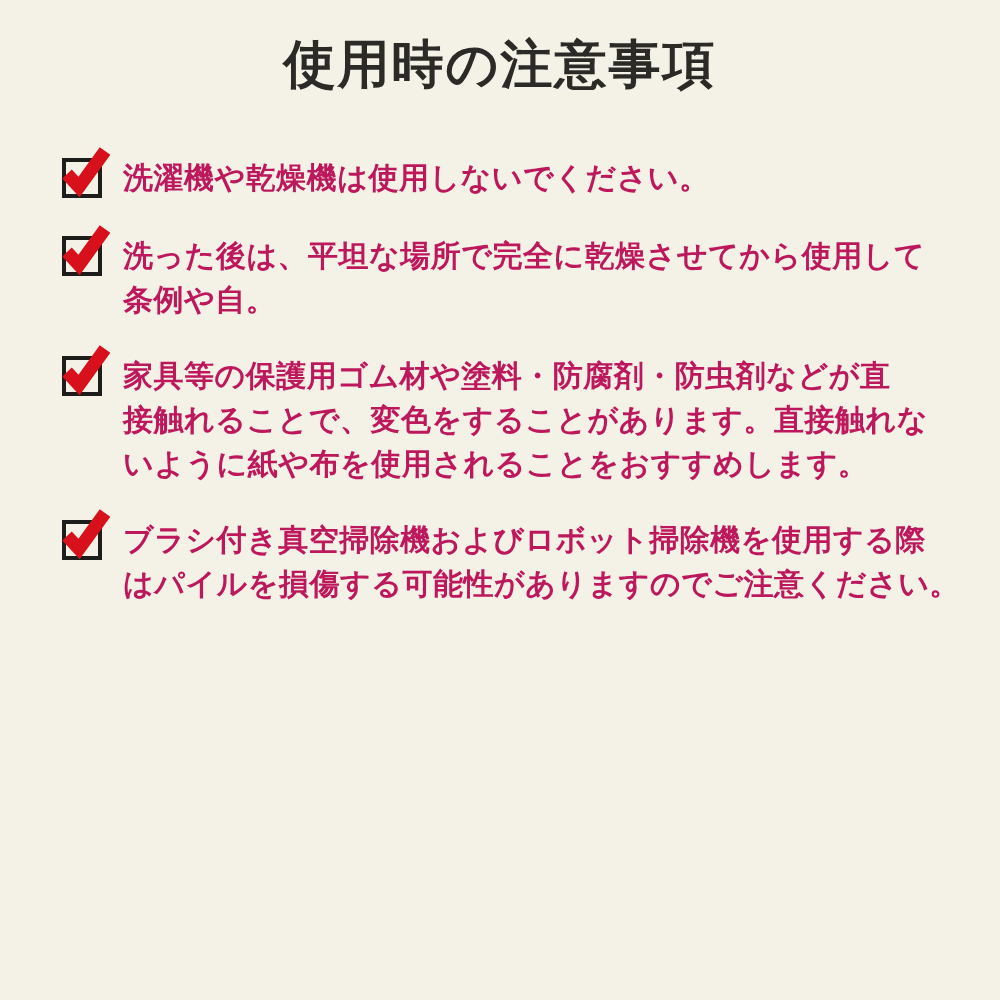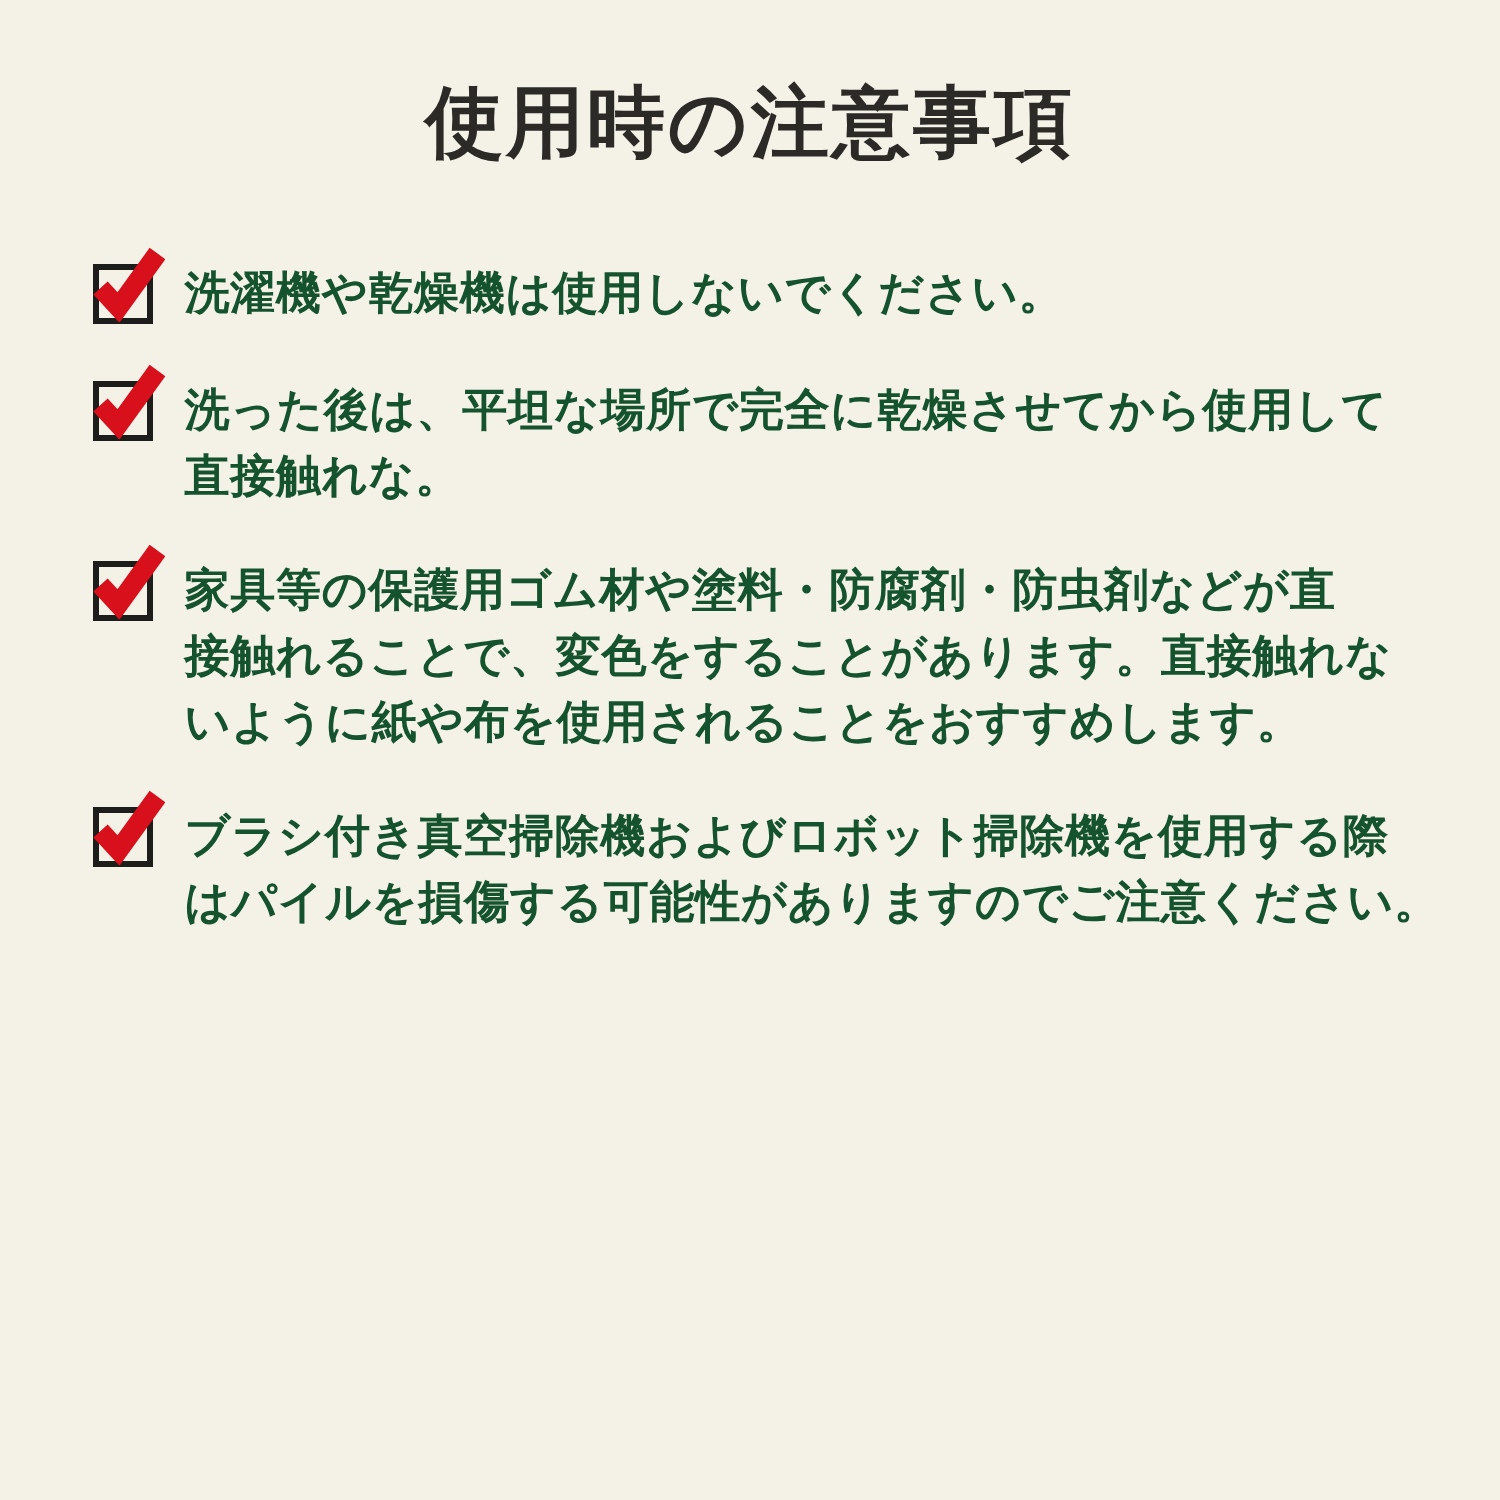--- a/index.html
+++ b/index.html
@@ -13,21 +13,21 @@
     overflow: hidden;
     font-family: "Liberation Sans", sans-serif;
   }
   .page {
     width: 1000px;
     height: 1000px;
     box-sizing: border-box;
   }
   .title {
     margin: 0;
-    padding-top: 52px;
+    padding-top: 34px;
     text-align: center;
     font-size: 52px;
     line-height: 60px;
     font-weight: 900;
     letter-spacing: 2px;
     color: #2b2a27;
   }
   .items {
     margin: 62px 40px 0 62px;
   }
@@ -54,21 +54,21 @@
     left: -2px;
     top: -13px;
     width: 50px;
     height: 52px;
   }
   .item-text {
     font-size: 30px;
     line-height: 44px;
     font-weight: 700;
     letter-spacing: 0.5px;
-    color: #14532d;
+    color: #be185d;
     white-space: pre;
     margin: 0;
   }
 </style>
 </head>
 <body>
 
 <div class="page">
 
   <h1 class="title">使用時の注意事項</h1>
@@ -86,21 +86,21 @@
     </div>
 
     <div class="item">
       <div class="checkbox-col">
         <div class="checkbox"></div>
         <svg class="check-svg" viewBox="0 0 50 52">
           <polyline points="7,29 19,42 45,6" fill="none" stroke="#d7101b" stroke-width="13" stroke-linecap="butt" stroke-linejoin="miter"></polyline>
         </svg>
       </div>
       <p class="item-text">洗った後は、平坦な場所で完全に乾燥させてから使用して
-直接触れな。</p>
+条例や自。</p>
     </div>
 
     <div class="item">
       <div class="checkbox-col">
         <div class="checkbox"></div>
         <svg class="check-svg" viewBox="0 0 50 52">
           <polyline points="7,29 19,42 45,6" fill="none" stroke="#d7101b" stroke-width="13" stroke-linecap="butt" stroke-linejoin="miter"></polyline>
         </svg>
       </div>
       <p class="item-text">家具等の保護用ゴム材や塗料・防腐剤・防虫剤などが直

